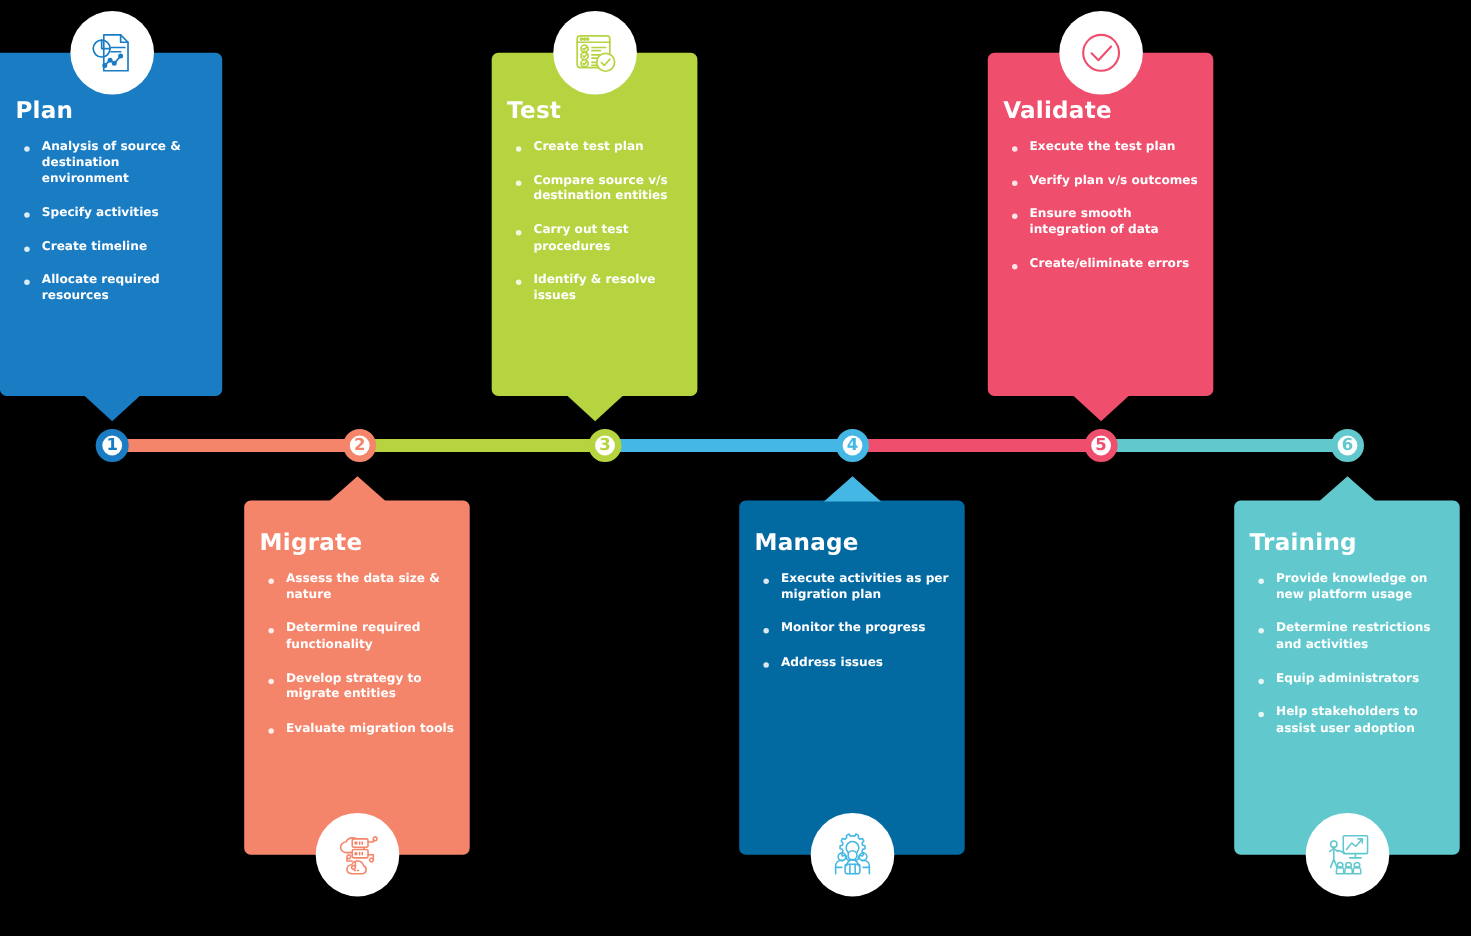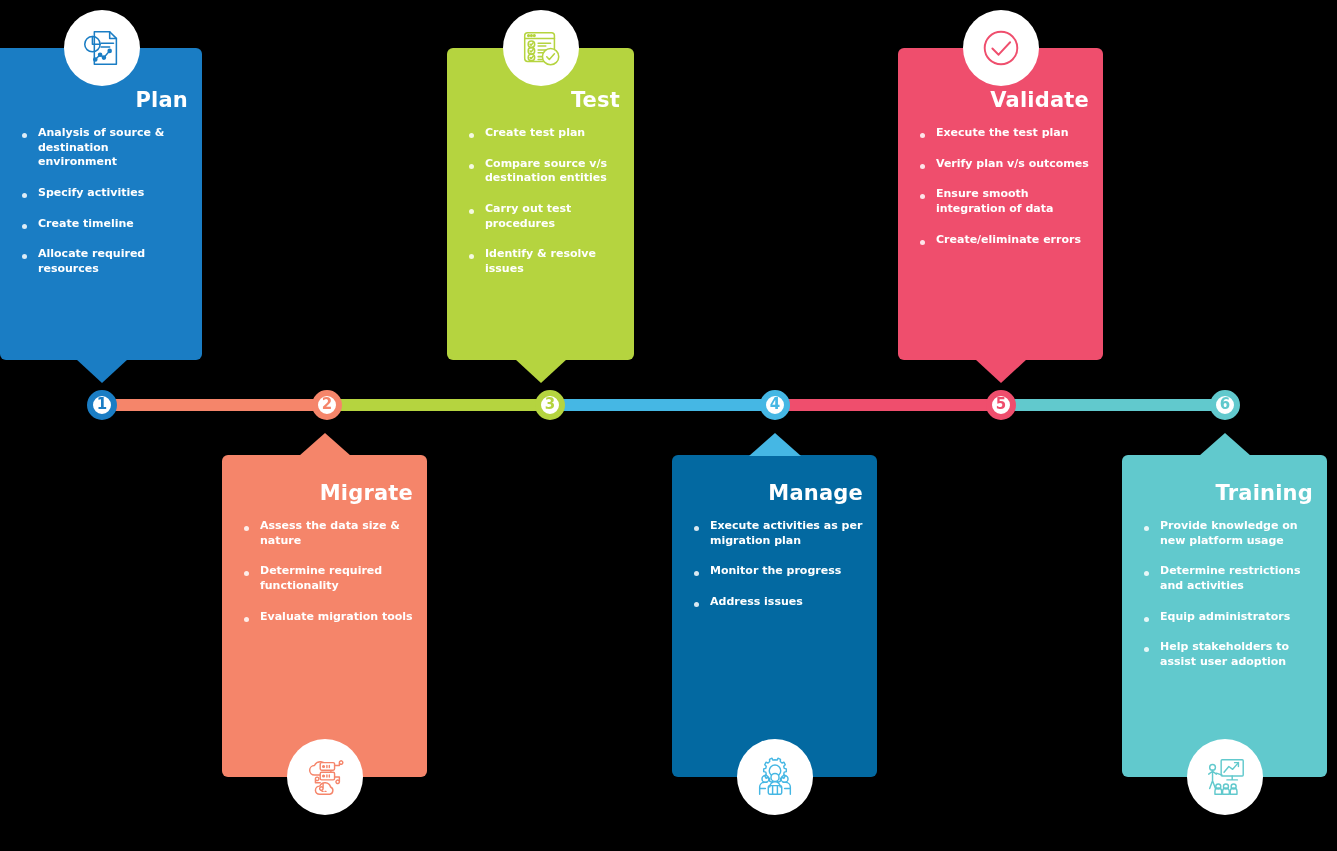--- a/index.html
+++ b/index.html
@@ -15,21 +15,21 @@
   .node{position:absolute;width:30px;height:30px;border-radius:50%;
         box-sizing:border-box;background:#fff;
         display:flex;align-items:center;justify-content:center;
         font-weight:bold;font-size:15px;line-height:1;}
   .node span{position:relative;top:-1px;}
 
   
   .card{position:absolute;box-sizing:border-box;padding:0 14px;}
   .card.top{border-radius:6px 6px 6px 6px;}
   .card .title{
-    text-align:right;color:#fff;font-weight:bold;font-size:21px;
+    text-align:left;color:#fff;font-weight:bold;font-size:21px;
     letter-spacing:.2px;
   }
   .card.top .title{margin-top:40px;}
   .card.bot .title{margin-top:26px;}
   ul.bullets{list-style:none;margin:14px 0 0 0;padding:0;}
   ul.bullets li{
     position:relative;padding-left:24px;margin-bottom:16px;
     color:#fff;font-weight:bold;font-size:11px;line-height:1.33;
   }
   ul.bullets li:before{
@@ -163,20 +163,21 @@
       <span>6</span>
     </div>
   </div>
 
   <div class="card bot" style="left:222px;top:455px;width:205px;height:322px;background:#f5856a;border-radius:6px;">
     <div class="ptr-up" style="border-bottom:23px solid #f5856a;"></div>
     <div class="title">Migrate</div>
     <ul class="bullets">
       <li>Assess the data size &amp; nature</li>
       <li>Determine required functionality</li>
+      <li>Develop strategy to migrate entities</li>
       <li>Evaluate migration tools</li>
     </ul>
     <div class="badge bt">
       <svg viewBox="0 0 48 48">
         <g fill="none" stroke="#f5856a" stroke-width="1.5" stroke-linejoin="round" stroke-linecap="round">
           <path d="M8 17a5 5 0 0 1 5-5 7 7 0 0 1 13 1 4.5 4.5 0 0 1-.5 9H13a5 5 0 0 1-5-5z"></path>
           <rect x="19" y="9" width="15" height="8" rx="1.5" fill="#fff"></rect>
           <rect x="19" y="19" width="15" height="8" rx="1.5" fill="#fff"></rect>
           <circle cx="22.5" cy="13" r=".9" fill="#f5856a"></circle>
           <path d="M26 12v2M28.5 12v2"></path>

